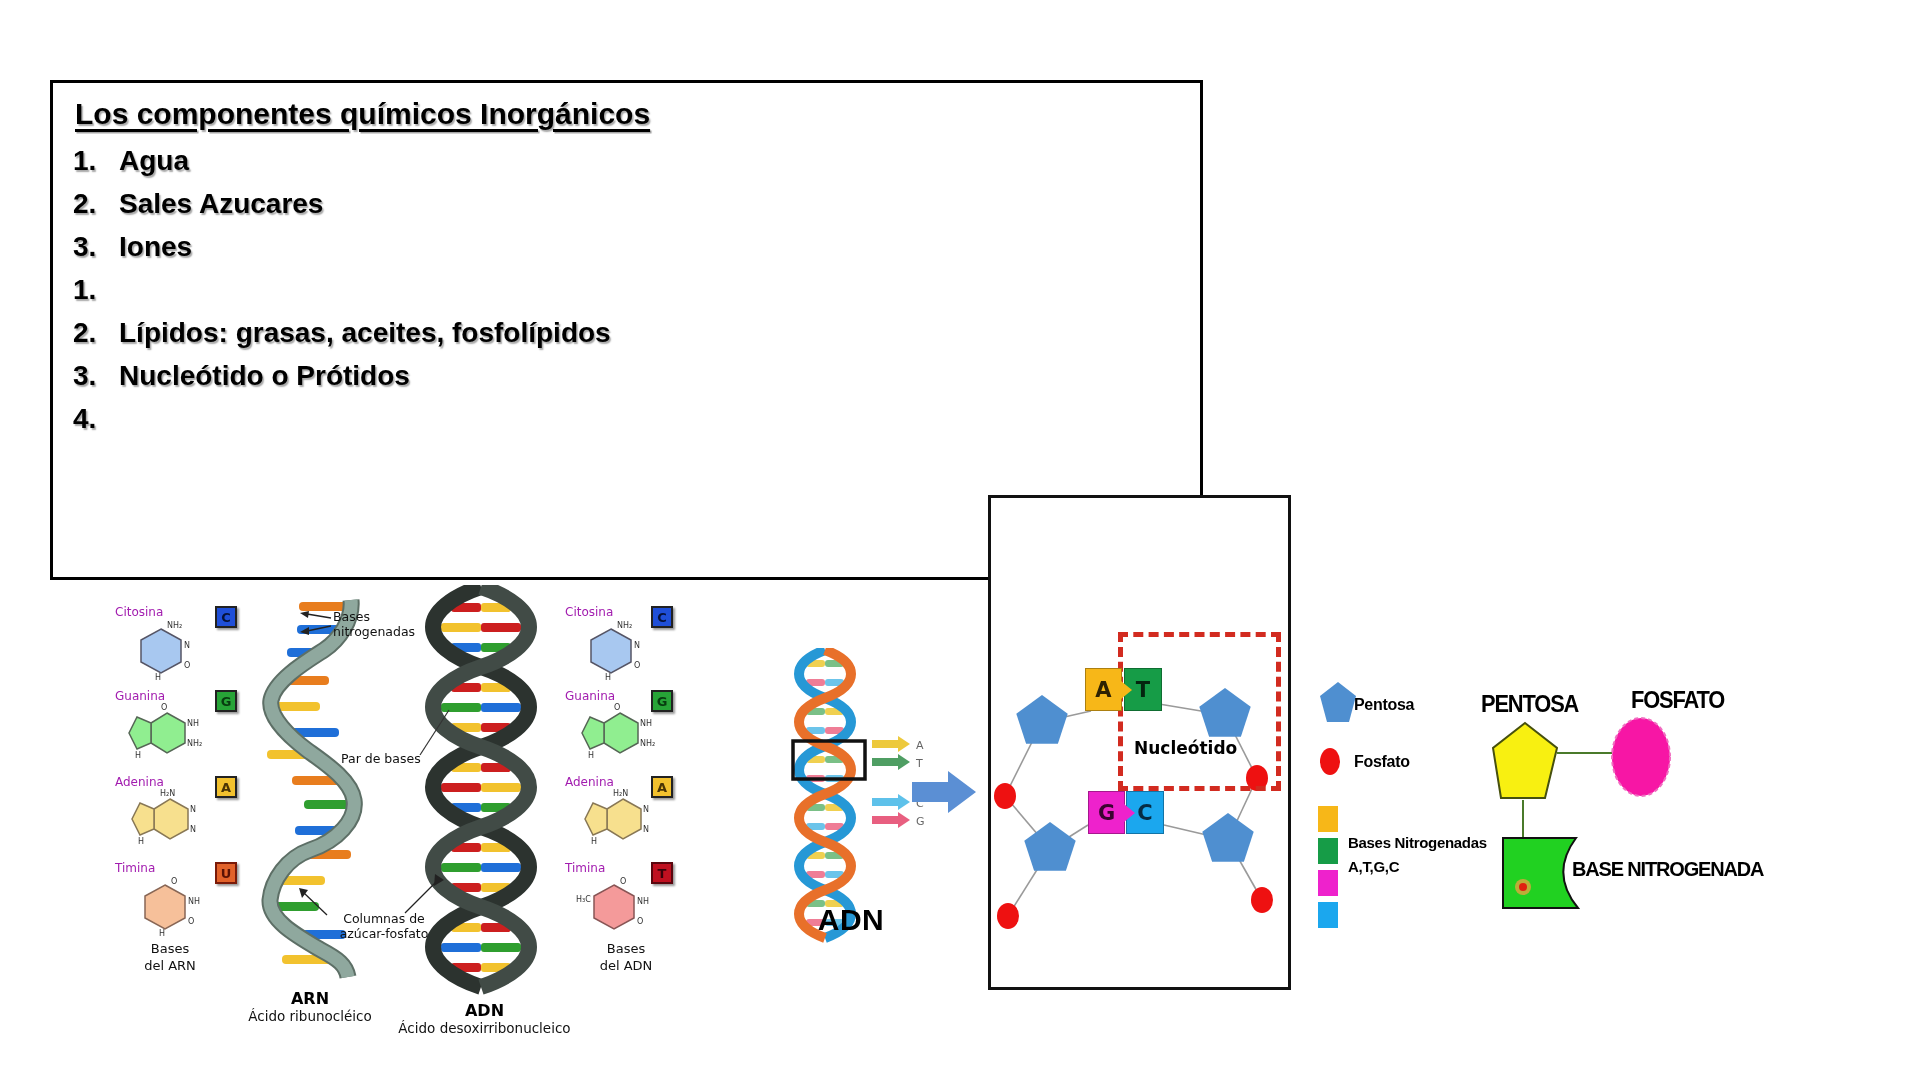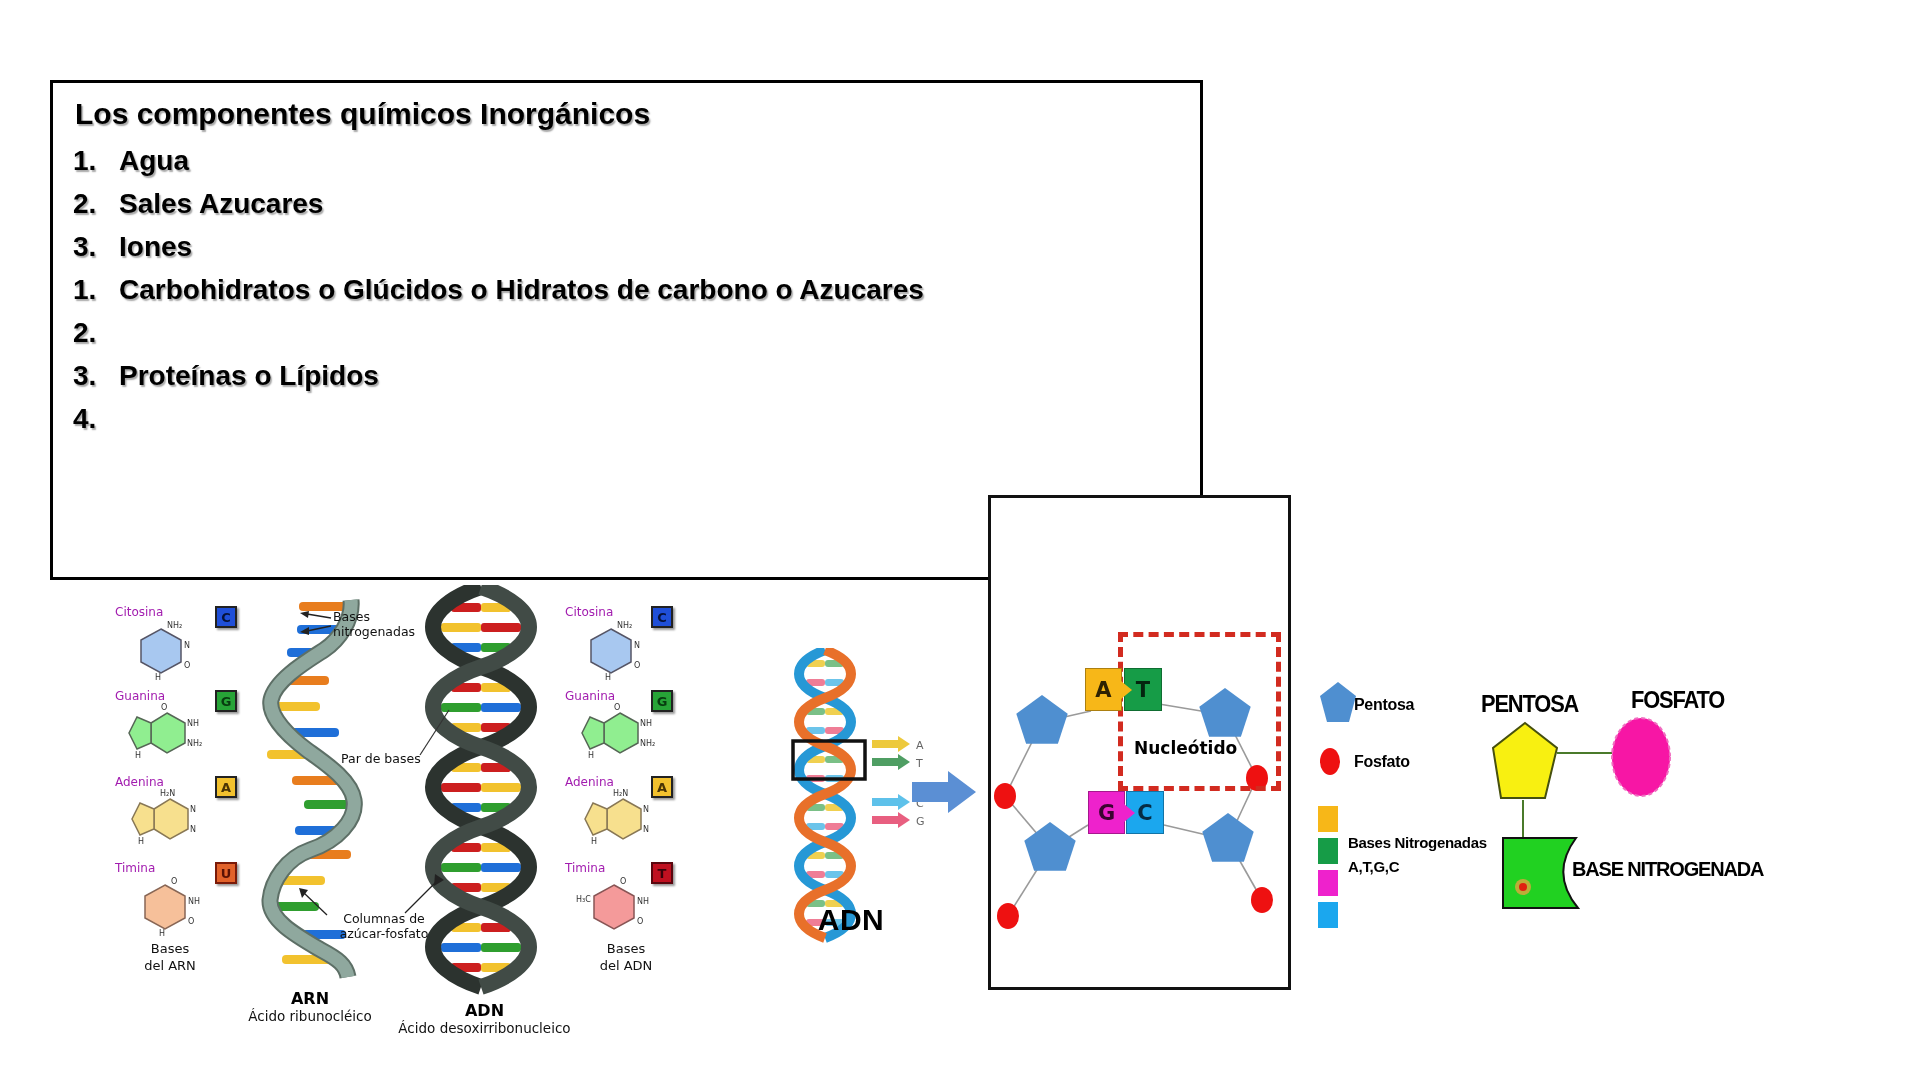--- a/index.html
+++ b/index.html
@@ -3,21 +3,21 @@
 <meta charset="utf-8">
 <style>
   html,body{margin:0;padding:0;background:#fff;}
   #slide{position:relative;width:1920px;height:1080px;background:#fff;
          font-family:"Liberation Sans",sans-serif;overflow:hidden;color:#000;}
   .abs{position:absolute;}
 
   
   #panel{left:50px;top:80px;width:1153px;height:500px;border:3px solid #000;
          background:#fff;box-sizing:border-box;padding:10px 20px;}
-  .p-h{font-weight:bold;text-decoration-thickness:3px;
+  .p-h{font-weight:bold;text-decoration:underline;text-decoration-thickness:3px;
        text-underline-offset:5px;text-shadow:1.5px 1.5px 1.5px rgba(0,0,0,.35);}
   #h-inorganic{font-size:30px;margin:4px 0 8px 2px;}
   #h-organic{font-size:34px;margin:42px 0 10px 2px;}
   .p-item{display:flex;font-weight:bold;font-size:28px;line-height:43px;
           text-shadow:1.5px 1.5px 1.5px rgba(0,0,0,.35);}
   .p-item .num{width:46px;flex:none;}
 
   
   .fig, .fig span, .fig div{font-family:"DejaVu Sans",sans-serif;}
   .bname{font-size:12px;color:#a21caf;}
@@ -79,28 +79,28 @@
       <span class="num">2.</span>
       <span>Sales Azucares</span>
     </div>
     <div class="p-item">
       <span class="num">3.</span>
       <span>Iones</span>
     </div>
 
     <div class="p-item">
       <span class="num">1.</span>
-      <span>Carbohidratos o Glúcidos o Hidratos de carbono o Azucares</span>
     </div>
     <div class="p-item">
       <span class="num">2.</span>
+      <span>Lípidos: grasas, aceites, fosfolípidos</span>
     </div>
     <div class="p-item">
       <span class="num">3.</span>
-      <span>Proteínas o Lípidos</span>
+      <span>Nucleótido o Prótidos</span>
     </div>
     <div class="p-item">
       <span class="num">4.</span>
     </div>
   </div>
 
   <div id="helix-fig" class="abs fig" style="left:75px;top:585px;width:640px;height:480px;">
 
     <span class="abs bname" style="left:40px;top:20px;">Citosina</span>
     <div class="molecule" style="left:62px;top:40px;width:70px;height:60px;">

